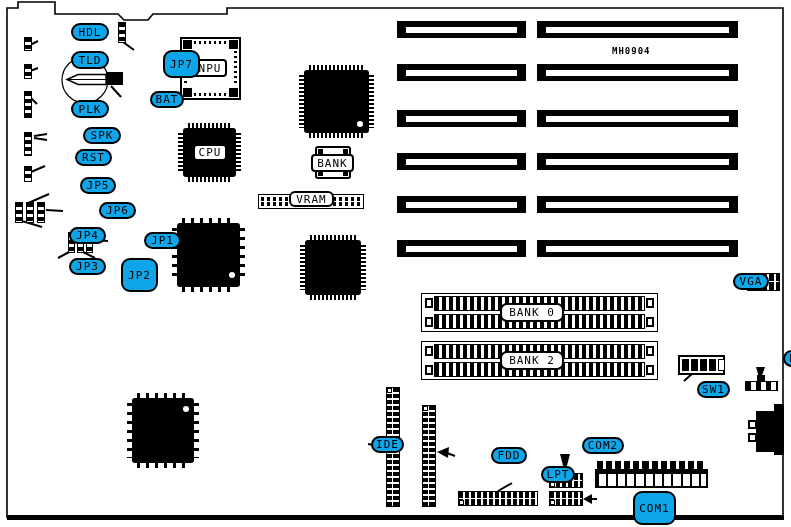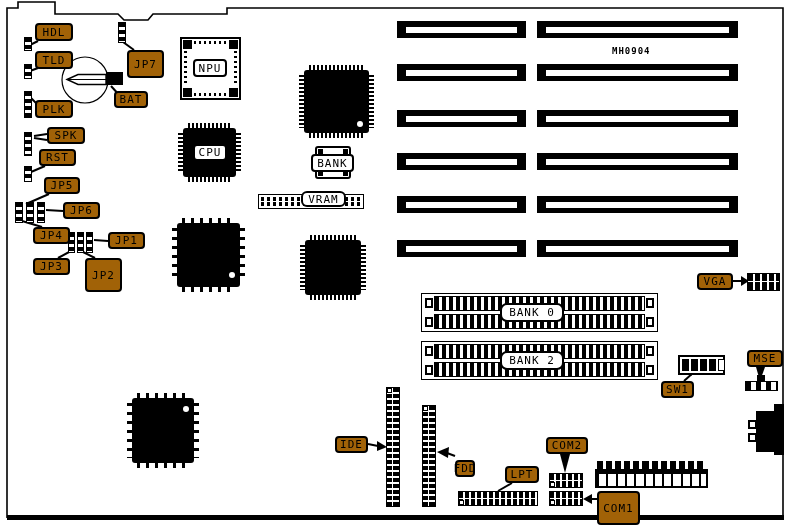--- a/index.html
+++ b/index.html
@@ -1,22 +1,22 @@
 <!DOCTYPE html>
 <html><head>
 <meta charset="utf-8">
 <style>
   html,body{margin:0;padding:0;background:#fff;}
   #board{position:relative;width:791px;height:527px;background:#fff;
          font-family:"DejaVu Sans Mono",monospace;color:#000;overflow:hidden;}
   #overlay{position:absolute;left:0;top:0;z-index:1;pointer-events:none;}
 
-  .callout{position:absolute;box-sizing:border-box;border:2px solid #000;border-radius:4px;
-           background:#a16207;font-size:11px;letter-spacing:1px;line-height:1;
-           display:flex;align-items:center;justify-content:center;white-space:nowrap;z-index:6;}
+  .callout{position:absolute;box-sizing:border-box;border:2px solid #000;border-radius:9px;
+           background:#0ea5e9;font-size:11px;letter-spacing:1px;line-height:1;
+           display:flex;align-items:center;justify-content:center;white-space:nowrap;z-index:6;margin-left:36px;}
   .inbox{position:absolute;box-sizing:border-box;border:2px solid #000;border-radius:4px;
          background:#fff;font-size:11px;letter-spacing:1px;line-height:1;
          display:flex;align-items:center;justify-content:center;white-space:nowrap;z-index:6;}
 
   .pinstrip{position:absolute;box-sizing:border-box;border:1px solid #000;
             background:repeating-linear-gradient(180deg,#000 0 4px,#fff 4px 7px);z-index:3;}
 
   .chip{position:absolute;background:#000;border-radius:3px;z-index:2;}
   .pt,.pb{position:absolute;left:5px;right:5px;height:5px;}
   .pt{top:-5px}.pb{bottom:-5px}
@@ -177,21 +177,21 @@
     <div class="corner" style="right:1px;top:1px;width:5px;height:6px"></div>
     <div class="corner" style="left:1px;bottom:1px;width:5px;height:6px"></div>
     <div class="corner" style="right:1px;bottom:1px;width:5px;height:6px"></div>
   </div>
   <div class="inbox" style="left:311px;top:154px;width:43px;height:18px">BANK</div>
 
   <div style="position:absolute;left:258px;top:194px;width:106px;height:15px;border:1px solid #000;box-sizing:border-box;background:#fff;z-index:2">
     <div style="position:absolute;left:2px;right:2px;top:2px;height:4px;background:repeating-linear-gradient(90deg,#000 0 3px,#fff 3px 6px)"></div>
     <div style="position:absolute;left:2px;right:2px;bottom:2px;height:4px;background:repeating-linear-gradient(90deg,#000 0 3px,#fff 3px 6px)"></div>
   </div>
-  <div class="inbox" style="left:301px;top:191px;width:45px;height:16px;border-radius:6px">VRAM</div>
+  <div class="inbox" style="left:289px;top:191px;width:45px;height:16px;border-radius:6px">VRAM</div>
 
   <div class="slot" style="left:397px;top:21px;width:129px;height:17px"></div>
   <div class="slot" style="left:537px;top:21px;width:201px;height:17px"></div>
   <div class="slot" style="left:397px;top:64px;width:129px;height:17px"></div>
   <div class="slot" style="left:537px;top:64px;width:201px;height:17px"></div>
   <div class="slot" style="left:397px;top:110px;width:129px;height:17px"></div>
   <div class="slot" style="left:537px;top:110px;width:201px;height:17px"></div>
   <div class="slot" style="left:397px;top:153px;width:129px;height:17px"></div>
   <div class="slot" style="left:537px;top:153px;width:201px;height:17px"></div>
   <div class="slot" style="left:397px;top:196px;width:129px;height:17px"></div>
@@ -272,18 +272,18 @@
   <div class="callout" style="left:33px;top:227px;width:37px;height:17px">JP4</div>
   <div class="callout" style="left:108px;top:232px;width:37px;height:17px">JP1</div>
   <div class="callout" style="left:33px;top:258px;width:37px;height:17px">JP3</div>
   <div class="callout" style="left:85px;top:258px;width:37px;height:34px">JP2</div>
   <div class="callout" style="left:127px;top:50px;width:37px;height:28px">JP7</div>
   <div class="callout" style="left:114px;top:91px;width:34px;height:17px">BAT</div>
   <div class="callout" style="left:697px;top:273px;width:36px;height:17px">VGA</div>
   <div class="callout" style="left:747px;top:350px;width:36px;height:17px">MSE</div>
   <div class="callout" style="left:661px;top:381px;width:33px;height:17px">SW1</div>
   <div class="callout" style="left:335px;top:436px;width:33px;height:17px">IDE</div>
-  <div class="callout" style="left:455px;top:460px;width:20px;height:17px">FDD</div>
+  <div class="callout" style="left:455px;top:447px;width:36px;height:17px">FDD</div>
   <div class="callout" style="left:505px;top:466px;width:34px;height:17px">LPT</div>
   <div class="callout" style="left:546px;top:437px;width:42px;height:17px">COM2</div>
   <div class="callout" style="left:597px;top:491px;width:43px;height:34px">COM1</div>
 
 </div>
 
 </body></html>

